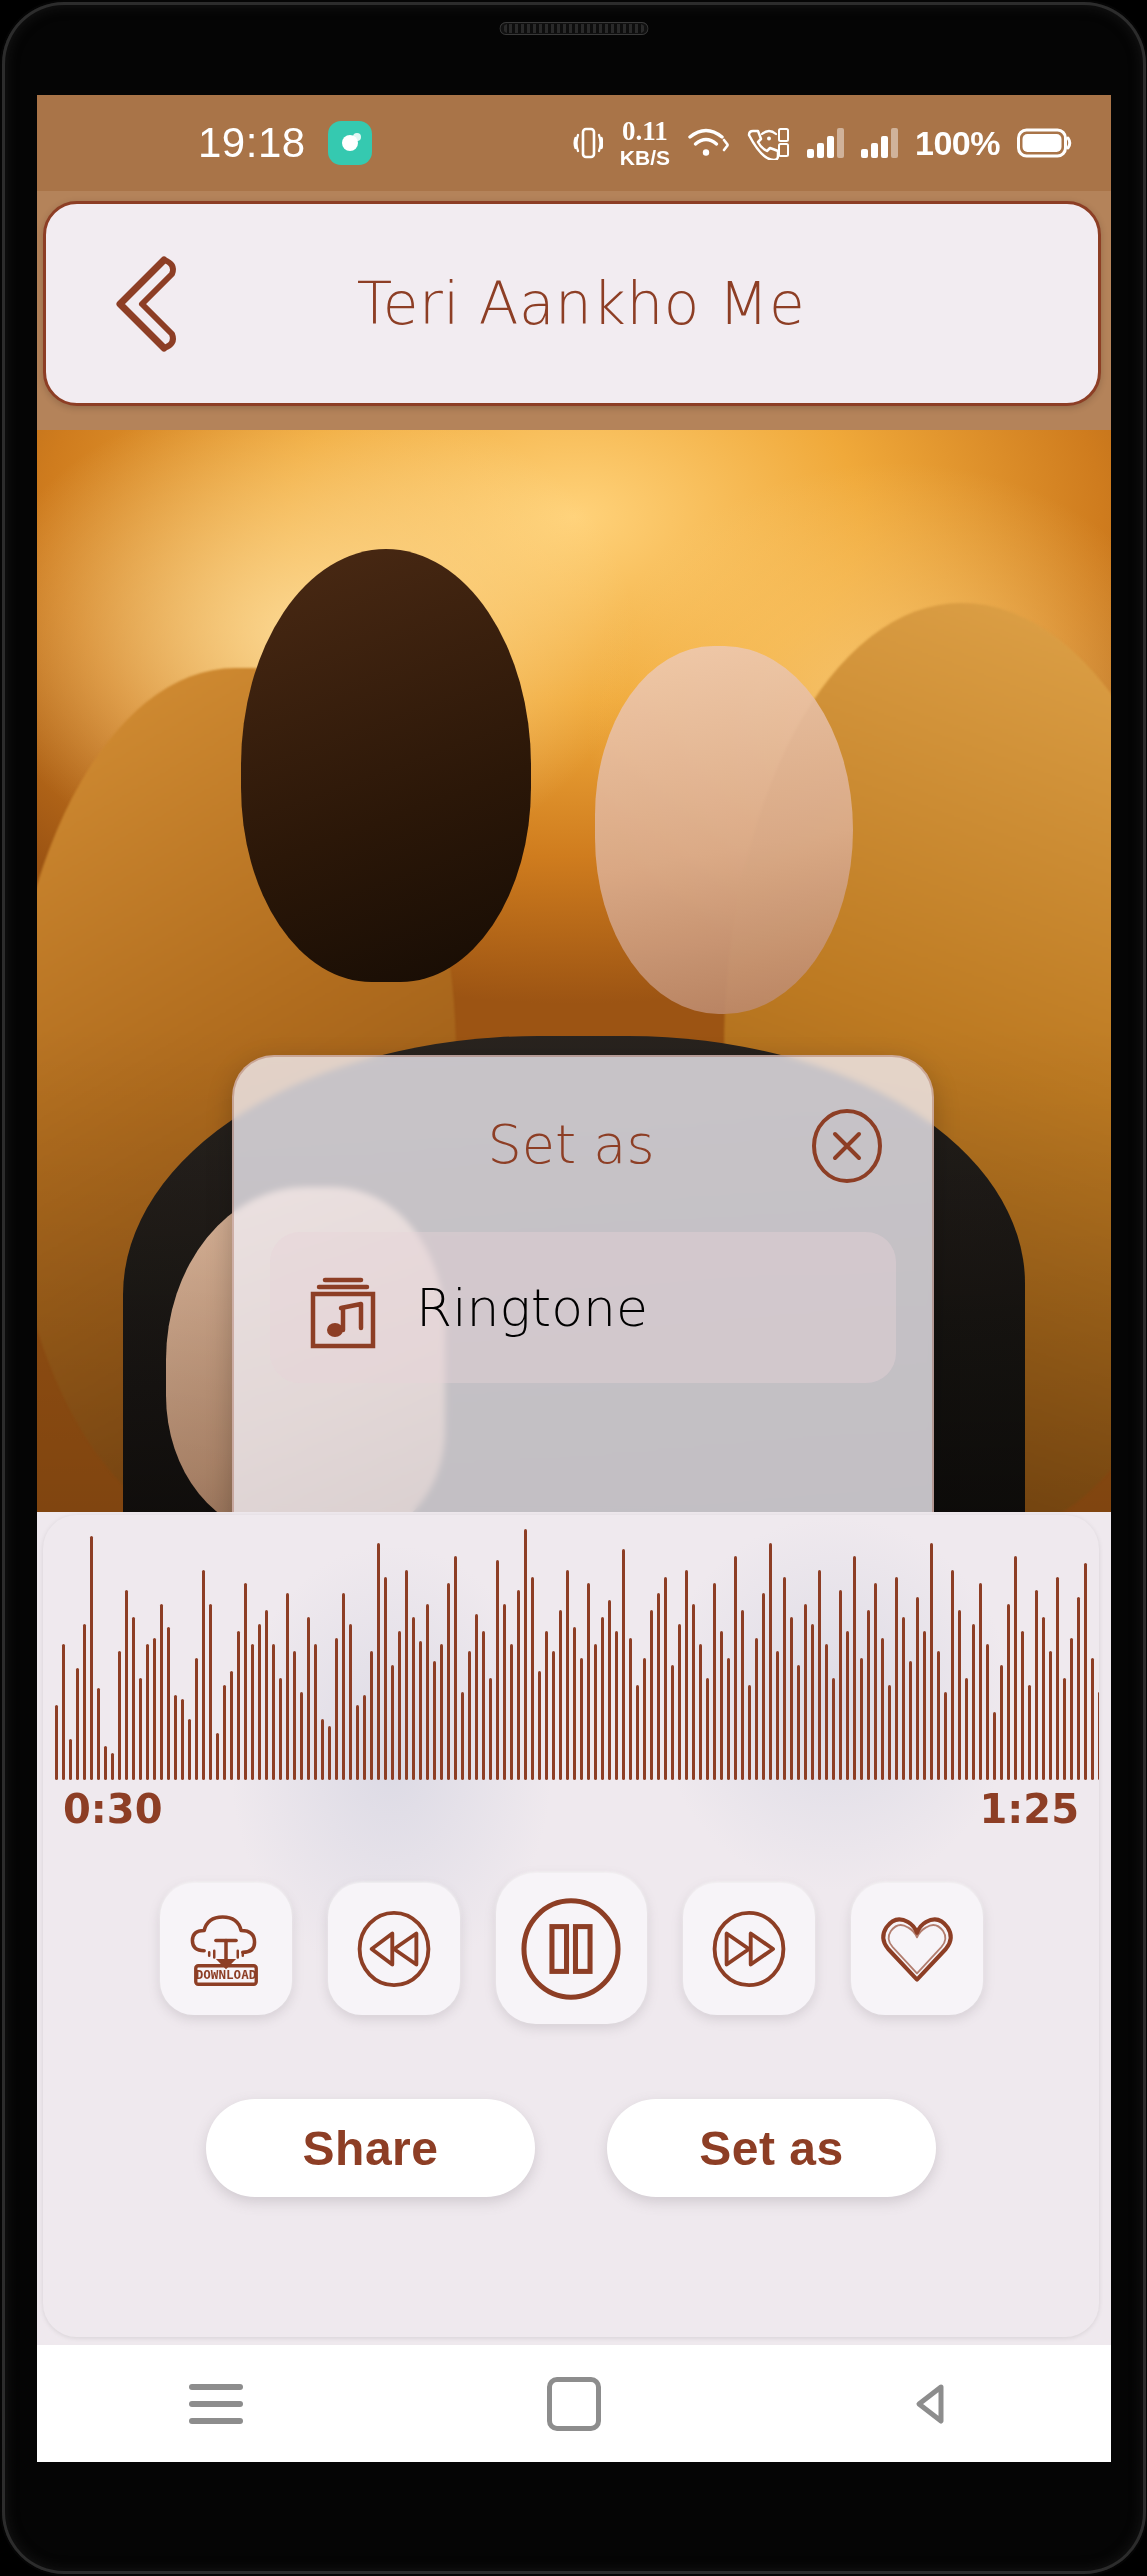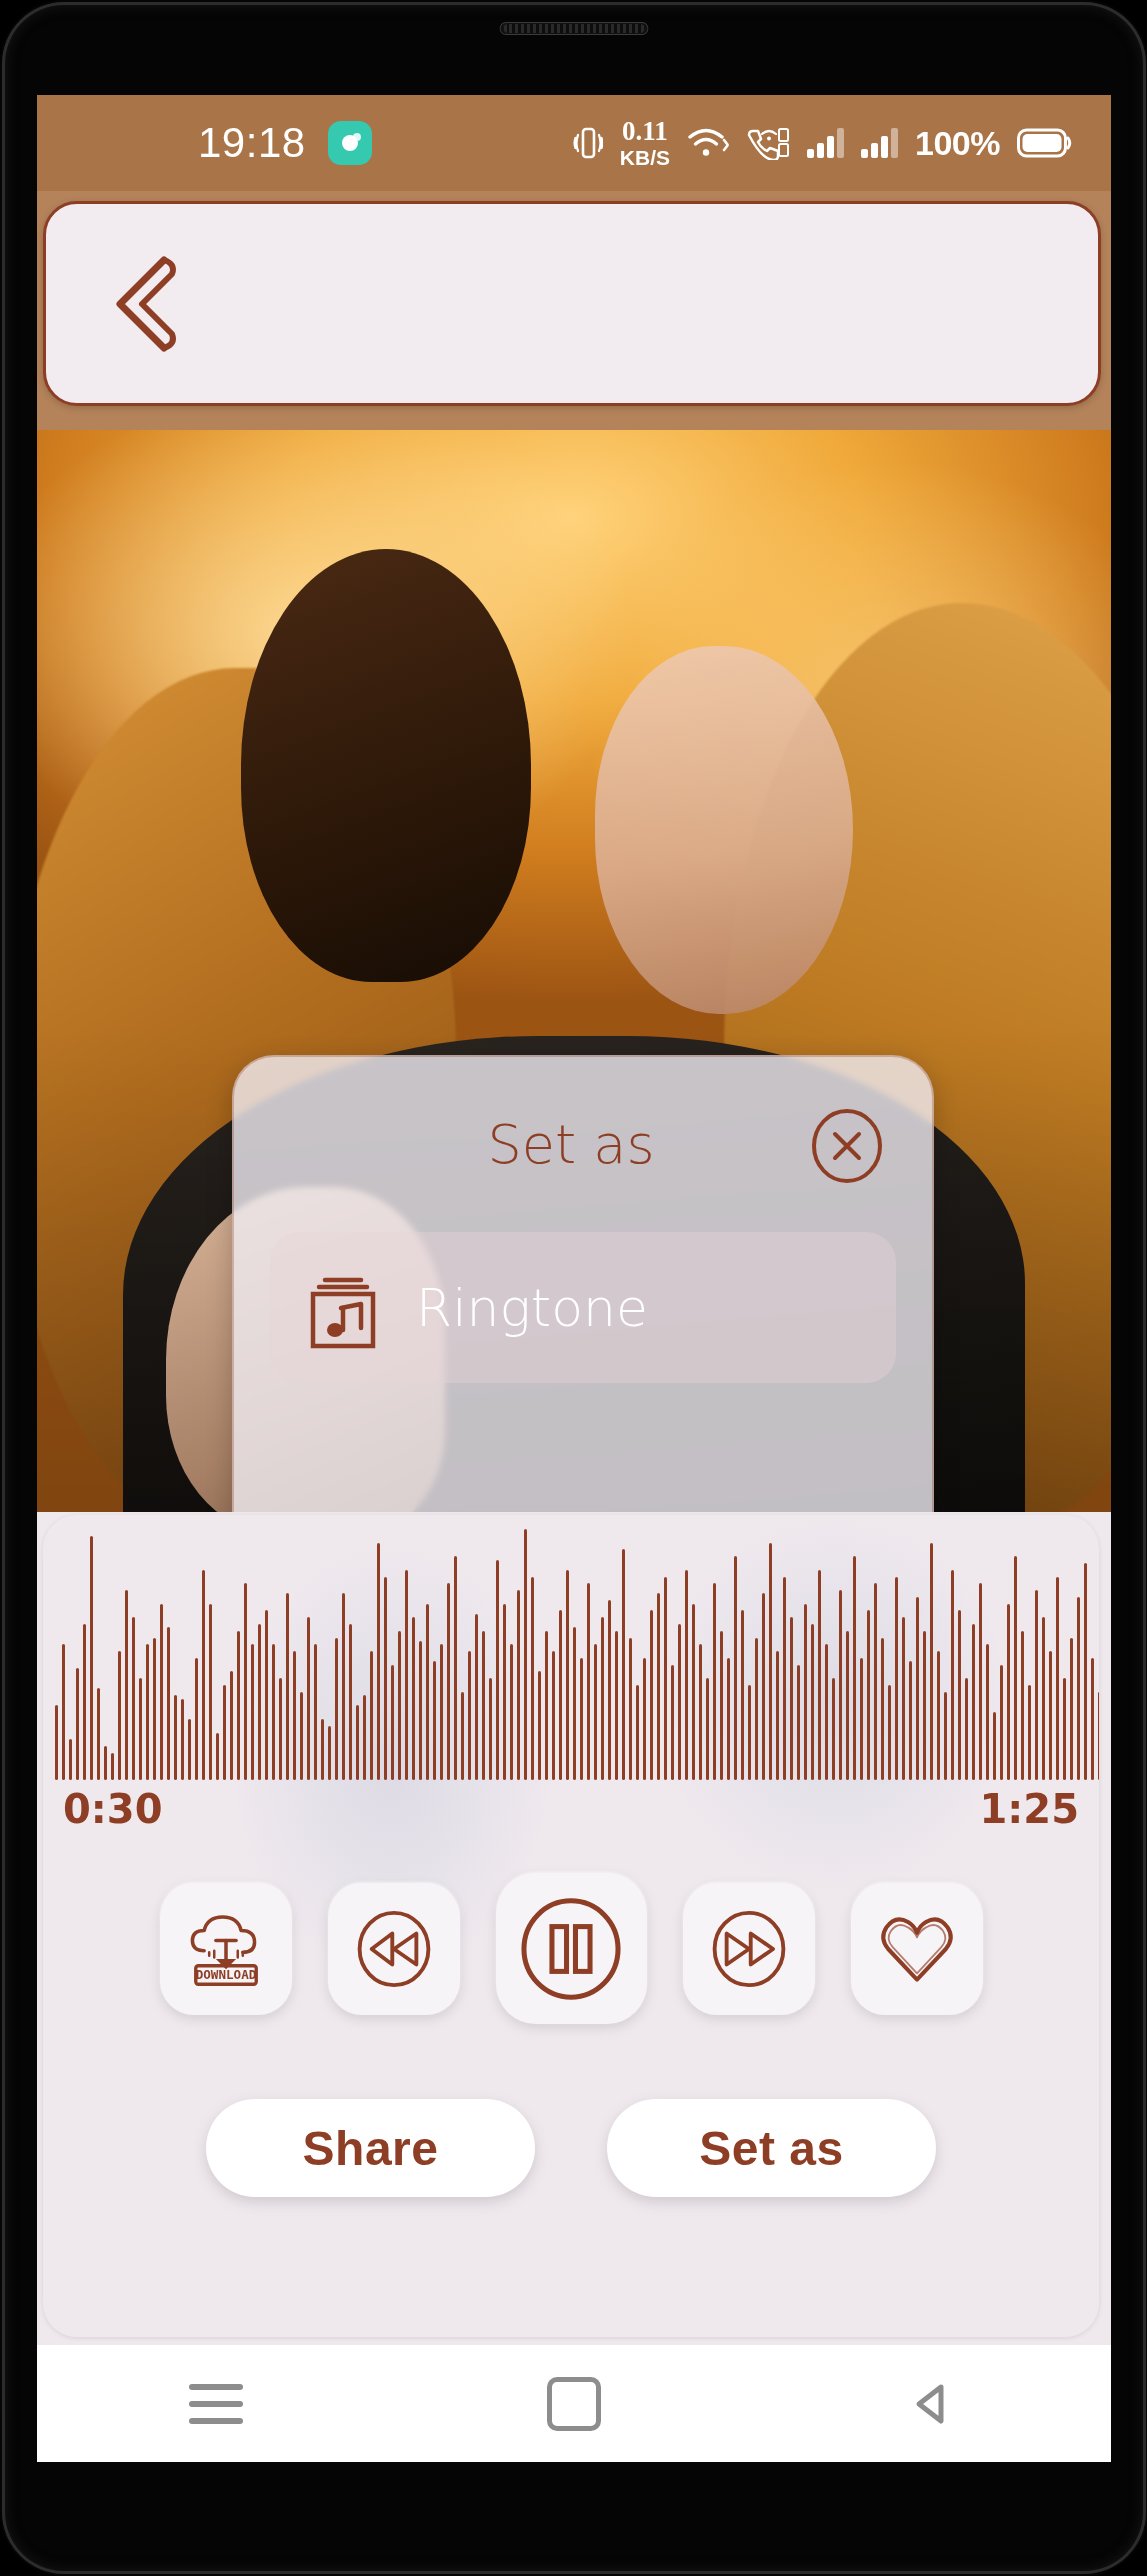--- a/index.html
+++ b/index.html
@@ -168,21 +168,21 @@
   .setas-option{
     position:relative;margin:0 36px 18px 36px;height:151px;
     background:rgba(232,209,216,.42);
     border-radius:30px;
     display:flex;align-items:center;cursor:pointer;
   }
   .setas-option .opt-icon{
     width:110px;margin-left:22px;flex:none;display:flex;align-items:center;justify-content:center;
   }
   .setas-option .opt-label{
-    color:#ffffff;font-size:52px;font-weight:300;
+    color:#000000;font-size:52px;font-weight:300;
     font-family:"DejaVu Sans",sans-serif;margin-left:14px;
   }
 
   
   #player-panel{
     position:absolute;left:6px;top:1420px;width:1056px;height:822px;
     background:#efe9ee;border-radius:34px;
     box-shadow:0 1px 5px rgba(0,0,0,.10);
     overflow:hidden;
   }
@@ -308,20 +308,21 @@
     </div>
 
     <div id="titlebar-zone">
       <div id="title-card">
         <div id="back-button">
           <svg width="92" height="108" viewBox="0 0 92 108">
             <path d="M66 10 L22 54 L66 98" fill="none" stroke="#8d3e25" stroke-width="7" stroke-linecap="round" stroke-linejoin="round"></path>
             <path d="M66 10 Q78 14 74 24 L44 54 L74 84 Q78 94 66 98" fill="none" stroke="#8d3e25" stroke-width="6" stroke-linejoin="round" stroke-linecap="round"></path>
           </svg>
         </div>
+        <div id="page-title">Teri Aankho Me</div>
       </div>
     </div>
 
     <div id="artwork">
       <div id="art-sky"></div>
       <div id="art-cloud-a"></div>
       <div id="art-cloud-b"></div>
       <div id="art-hair-left"></div>
       <div id="art-hair-right"></div>
       <div id="art-face-right"></div>

